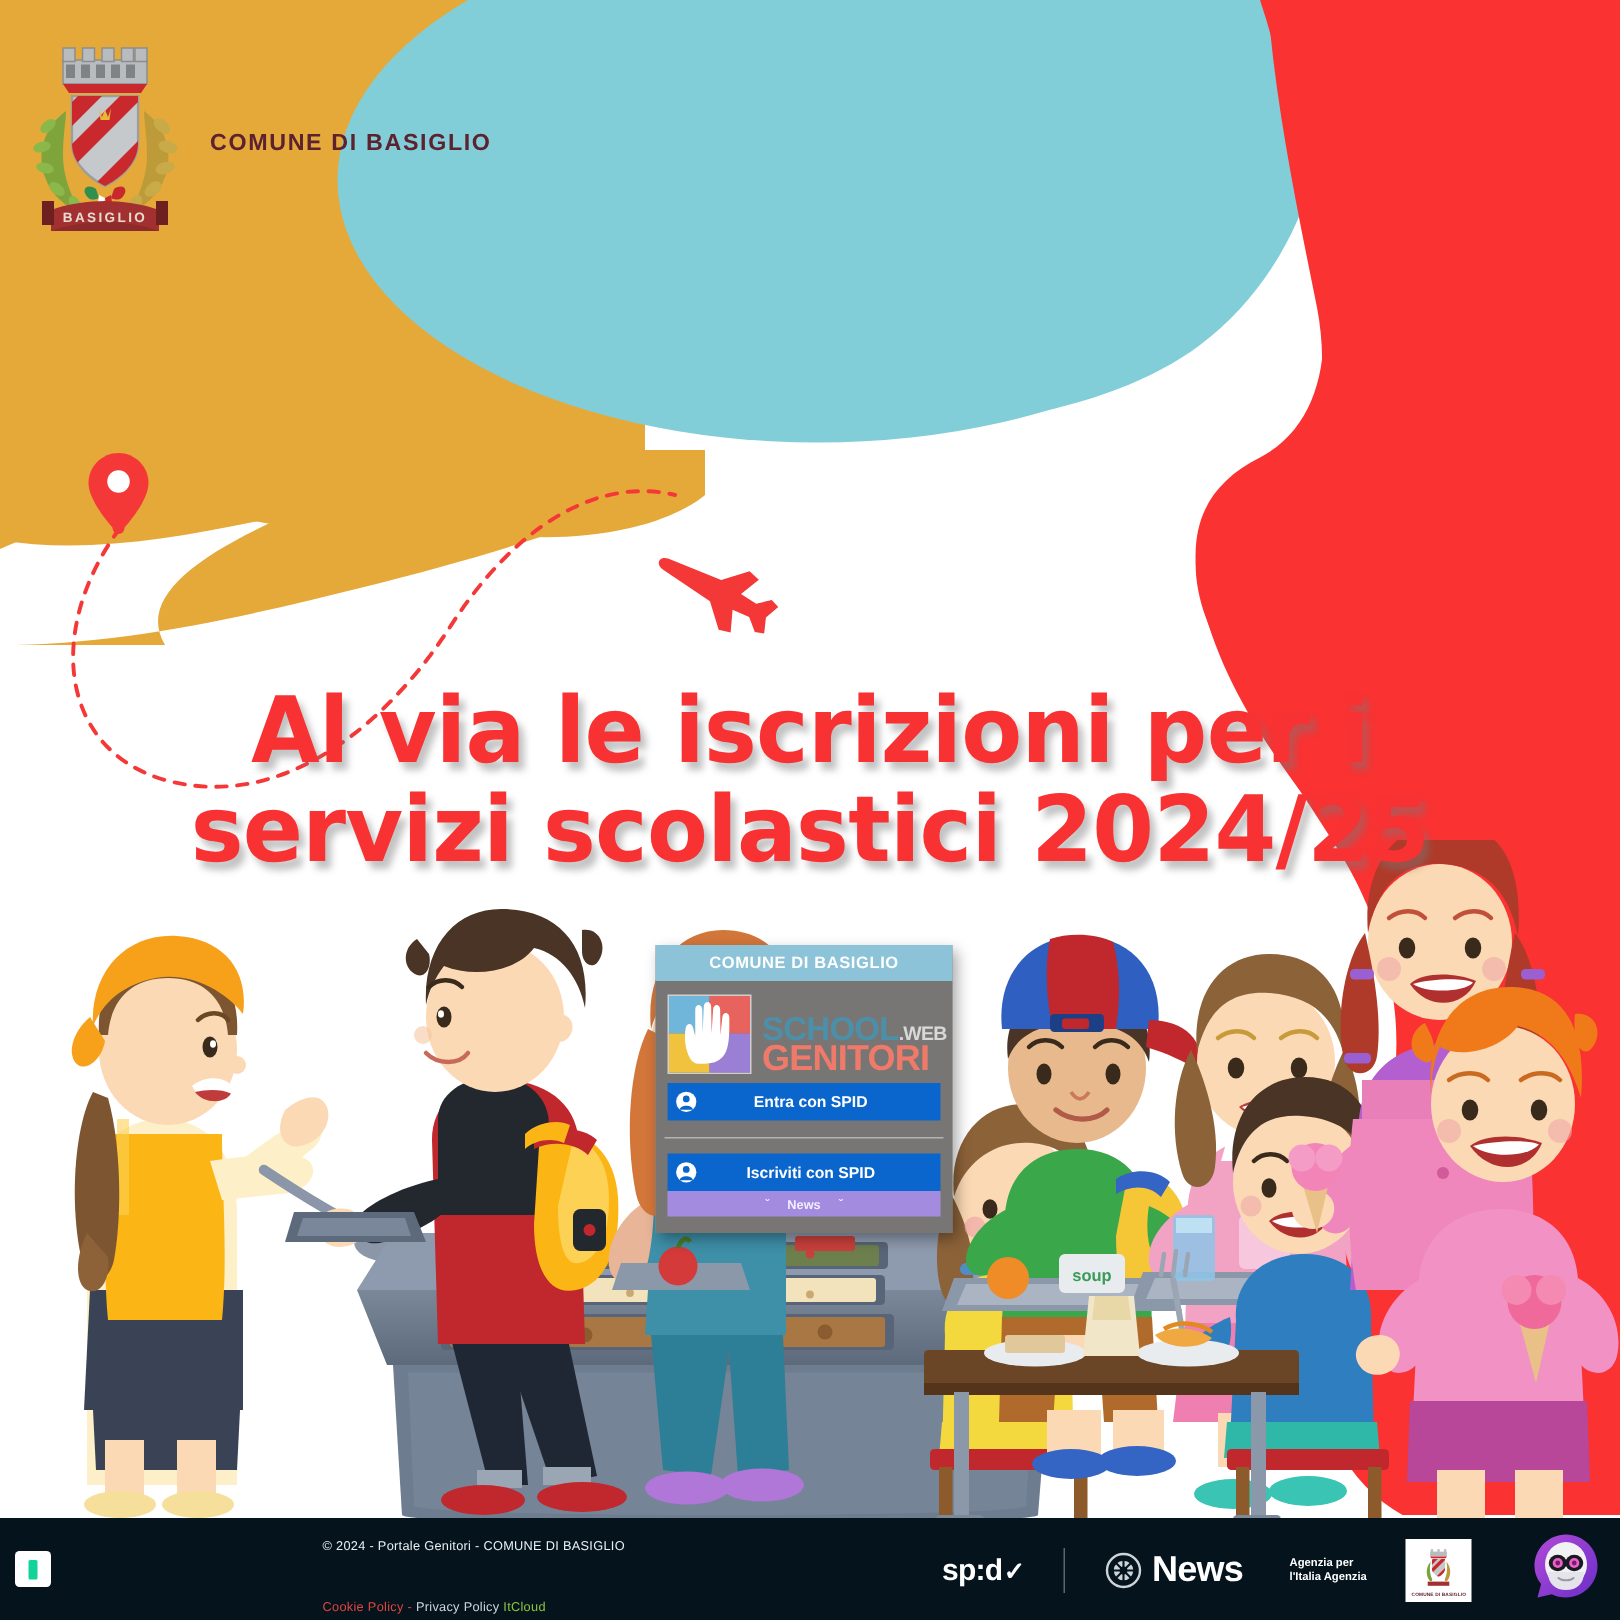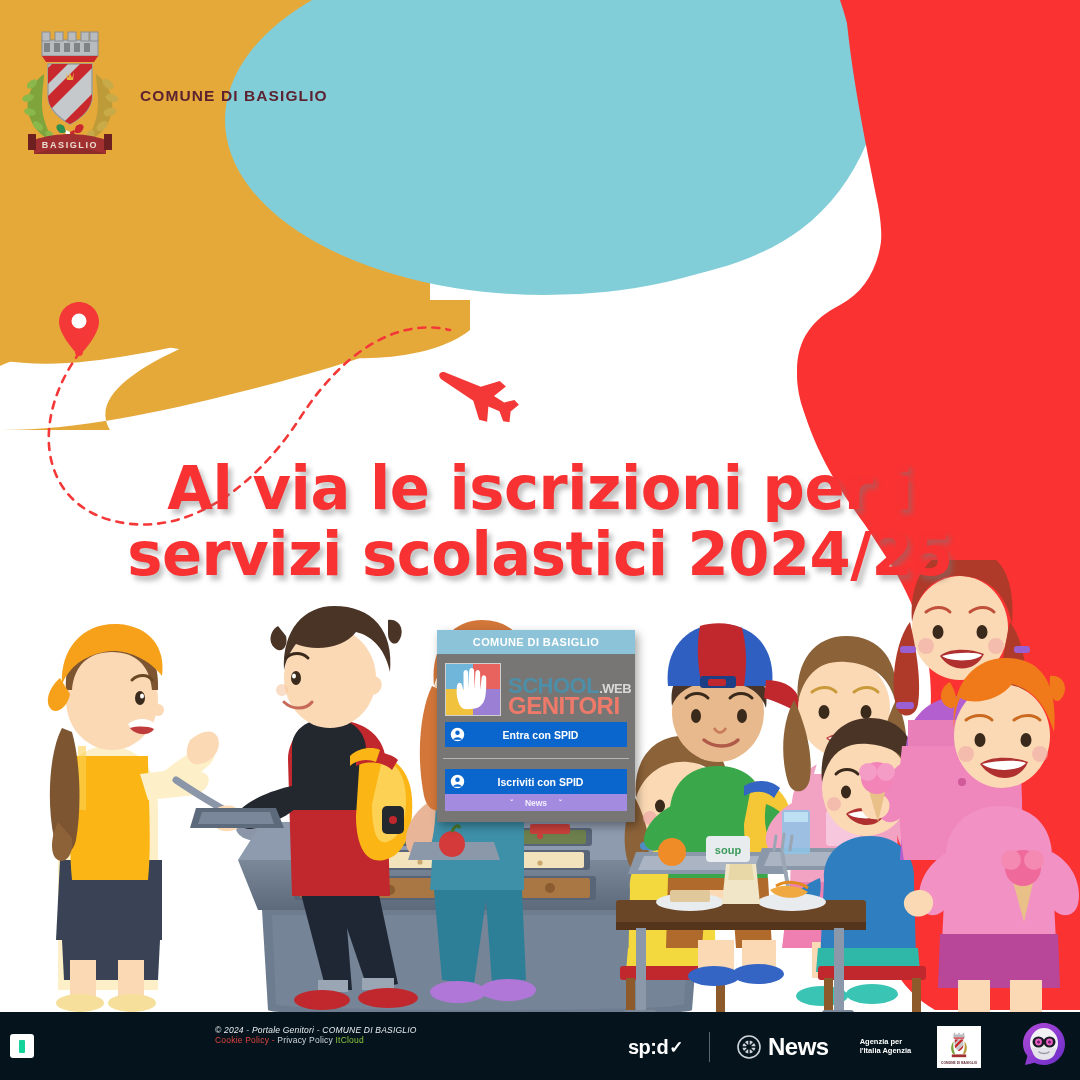--- a/index.html
+++ b/index.html
@@ -105,22 +105,22 @@
     background:#05141C; z-index:10;
     display:flex; align-items:center;
   }
   .footer-left-icon {
     position:absolute; left:10px; top:22px; width:24px; height:24px;
     background:#ffffff; border-radius:3px;
     display:flex; align-items:center; justify-content:center;
   }
   .footer-left-icon .bar { width:6px; height:13px; background:#14d39a; border-radius:1px; }
   .footer-text { position:absolute; left:215px; top:13px; }
-  .footer-copy { color:#e9eef2; font-size:8.5px; letter-spacing:0.2px;font-style:italic; }
-  .footer-links { margin-top:0; font-size:8.5px; letter-spacing:0.2px; }
+  .footer-copy { color:#e9eef2; font-size:8.5px; letter-spacing:0.2px; }
+  .footer-links { margin-top:31px; font-size:8.5px; letter-spacing:0.2px; }
   .footer-links a { text-decoration:none; }
   .lnk-cookie { color:#e0453f; }
   .lnk-sep { color:#e0453f; }
   .lnk-priv { color:#cfd6db; }
   .lnk-itcloud { color:#8cc63f; }
 
   .footer-logos {
     position:absolute; left:628px; top:14px; height:42px;
     display:flex; align-items:center; gap:26px;
   }

